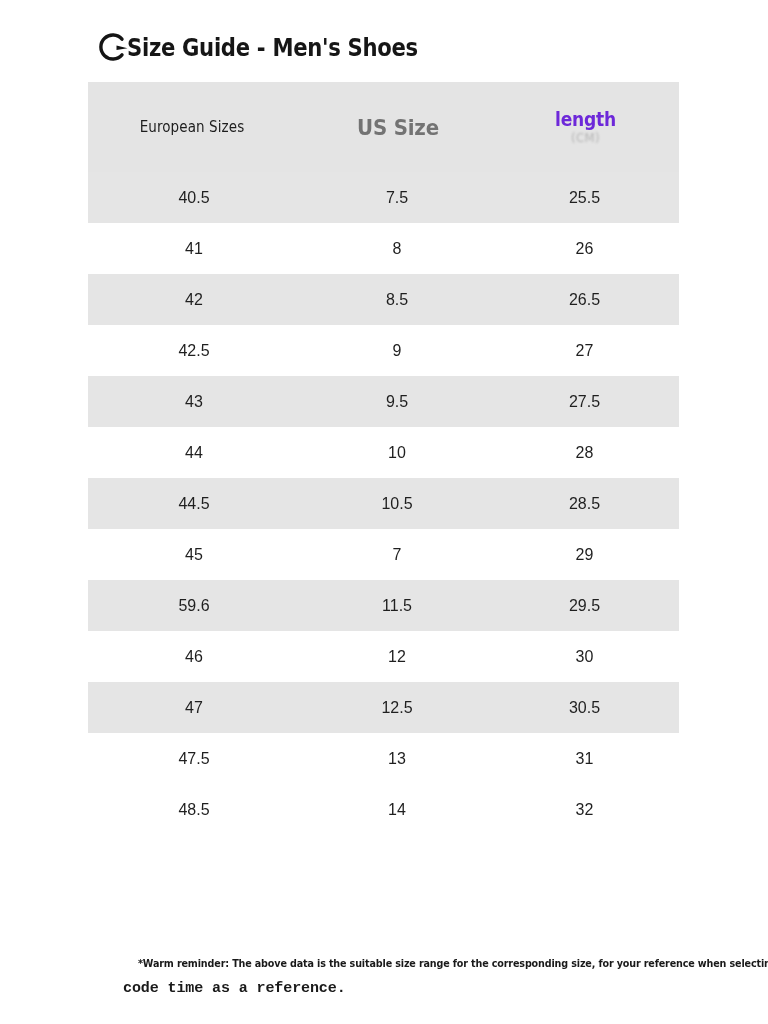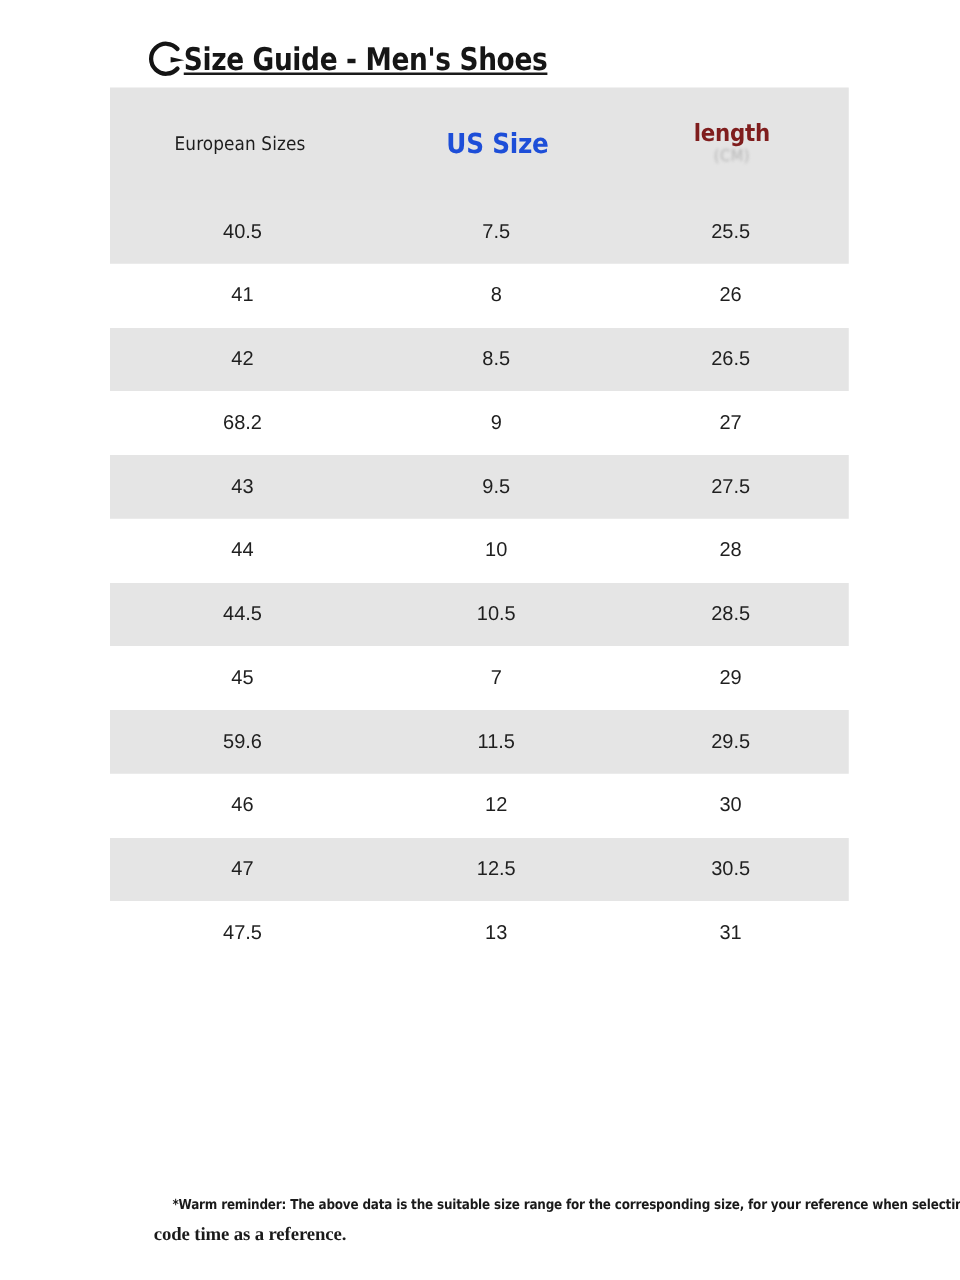--- a/index.html
+++ b/index.html
@@ -20,26 +20,25 @@
   .page {
     position: relative;
     width: 768px;
     height: 1024px;
     box-sizing: border-box;
   }
 
   
   .title-row {
     position: absolute;
-    left: 116px;
+    left: 96px;
     top: 24px;
     display: flex;
     align-items: center;
     height: 46px;
-    text-decoration: underline;
   }
   .brand-mark {
     width: 34px;
     height: 34px;
     position: relative;
     flex: 0 0 auto;
     margin-right: 1px;
   }
   .brand-mark svg {
     display: block;
@@ -55,21 +54,21 @@
     line-height: 1;
     margin-left: -4px;
     transform: scaleX(0.94);
     transform-origin: left center;
   }
 
   
   .size-table {
     position: absolute;
     left: 88px;
-    top: 70px;
+    top: 82px;
     width: 591px;
     border-collapse: collapse;
     table-layout: fixed;
   }
   .size-table col.c-eu { width: 216px; }
   .size-table col.c-us { width: 188px; }
   .size-table col.c-len { width: 187px; }
 
   .size-table thead tr {
     background: #e4e4e4;
@@ -88,35 +87,35 @@
     font-weight: normal;
     color: #1d1d1d;
     letter-spacing: 0.1px;
     transform: translateX(-4px);
     display: block;
   }
   .th-us {
     font-family: "DejaVu Sans Condensed", "Liberation Sans Narrow", "Liberation Sans", sans-serif;
     font-size: 22px;
     font-weight: bold;
-    color: #1d4ed8;
+    color: #737373;
     letter-spacing: -0.2px;
     transform: translateX(0px);
     display: block;
   }
   .th-len-wrap {
     display: block;
     position: relative;
     transform: translateX(0px);
   }
   .th-len {
     font-family: "DejaVu Sans Condensed", "Liberation Sans Narrow", "Liberation Sans", sans-serif;
     font-size: 19px;
     font-weight: bold;
-    color: #7f1d1d;
+    color: #6d28d9;
     display: block;
     line-height: 1.05;
     letter-spacing: -0.2px;
   }
   .th-len-unit {
     display: block;
     font-family: "DejaVu Sans Condensed", "Liberation Sans Narrow", "Liberation Sans", sans-serif;
     font-size: 13px;
     color: #b4b4b4;
     filter: blur(1.1px);
@@ -158,21 +157,21 @@
     line-height: 1.3;
     letter-spacing: -0.15px;
     white-space: nowrap;
     transform: scaleX(0.97);
     transform-origin: left center;
   }
   .note-secondary {
     position: absolute;
     left: 123px;
     top: 978px;
-    font-family: Liberation Serif, serif;
+    font-family: Liberation Mono, monospace;
     font-size: 15px;
     font-weight: bold;
     color: #1a1a1a;
     letter-spacing: -0.1px;
     line-height: 1.4;
   }
 </style>
 </head>
 <body>
 
@@ -220,21 +219,21 @@
           <td class="cell-eu">41</td>
           <td class="cell-us">8</td>
           <td class="cell-len">26</td>
         </tr>
         <tr class="alt">
           <td class="cell-eu">42</td>
           <td class="cell-us">8.5</td>
           <td class="cell-len">26.5</td>
         </tr>
         <tr>
-          <td class="cell-eu">68.2</td>
+          <td class="cell-eu">42.5</td>
           <td class="cell-us">9</td>
           <td class="cell-len">27</td>
         </tr>
         <tr class="alt">
           <td class="cell-eu">43</td>
           <td class="cell-us">9.5</td>
           <td class="cell-len">27.5</td>
         </tr>
         <tr>
           <td class="cell-eu">44</td>
@@ -264,19 +263,24 @@
         <tr class="alt">
           <td class="cell-eu">47</td>
           <td class="cell-us">12.5</td>
           <td class="cell-len">30.5</td>
         </tr>
         <tr>
           <td class="cell-eu">47.5</td>
           <td class="cell-us">13</td>
           <td class="cell-len">31</td>
         </tr>
+        <tr>
+          <td class="cell-eu">48.5</td>
+          <td class="cell-us">14</td>
+          <td class="cell-len">32</td>
+        </tr>
       </tbody>
   </table>
 
   <div class="note-primary">*Warm reminder: The above data is the suitable size range for the corresponding size, for your reference when selecting the size.</div>
   <div class="note-secondary">code time as a reference.</div>
 
 </div>
 
 </body></html>

